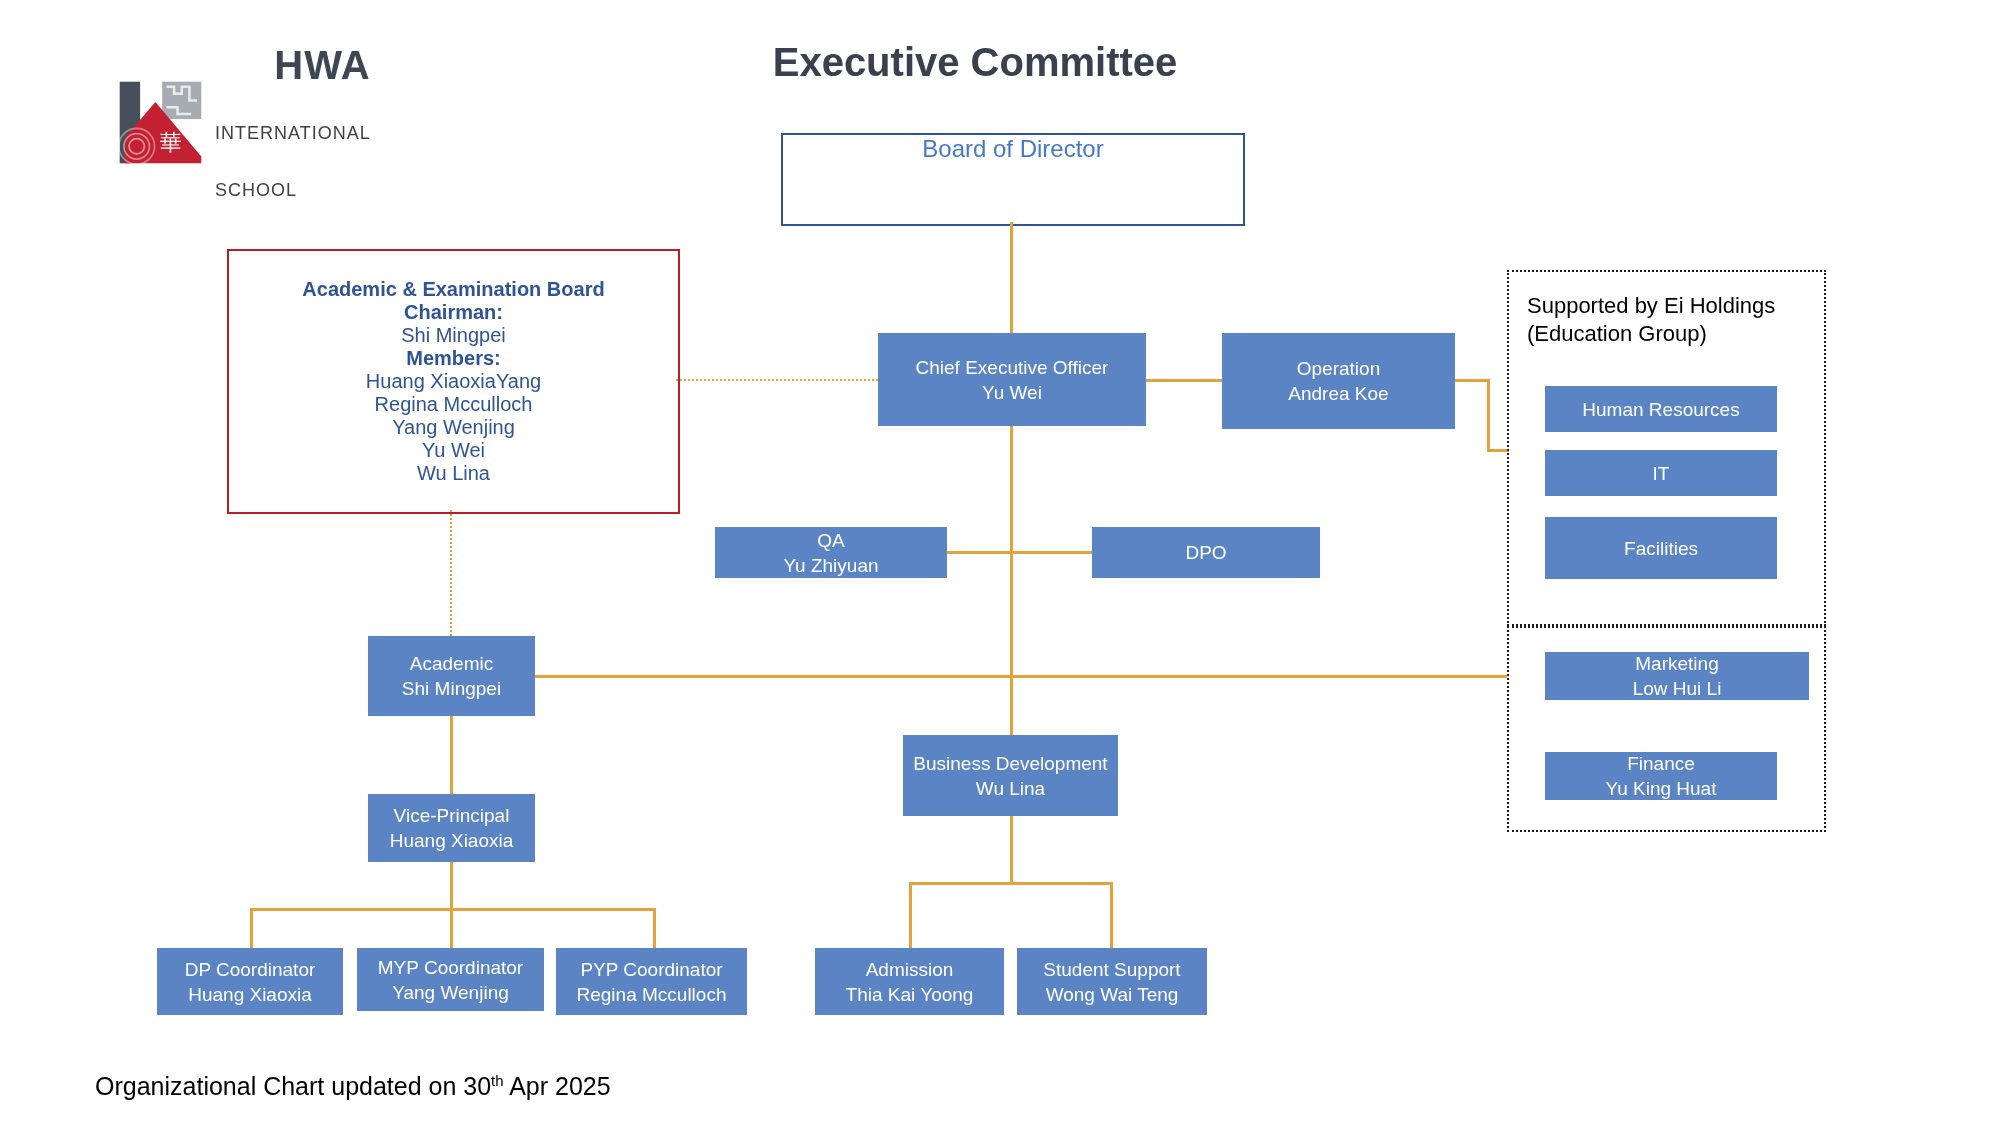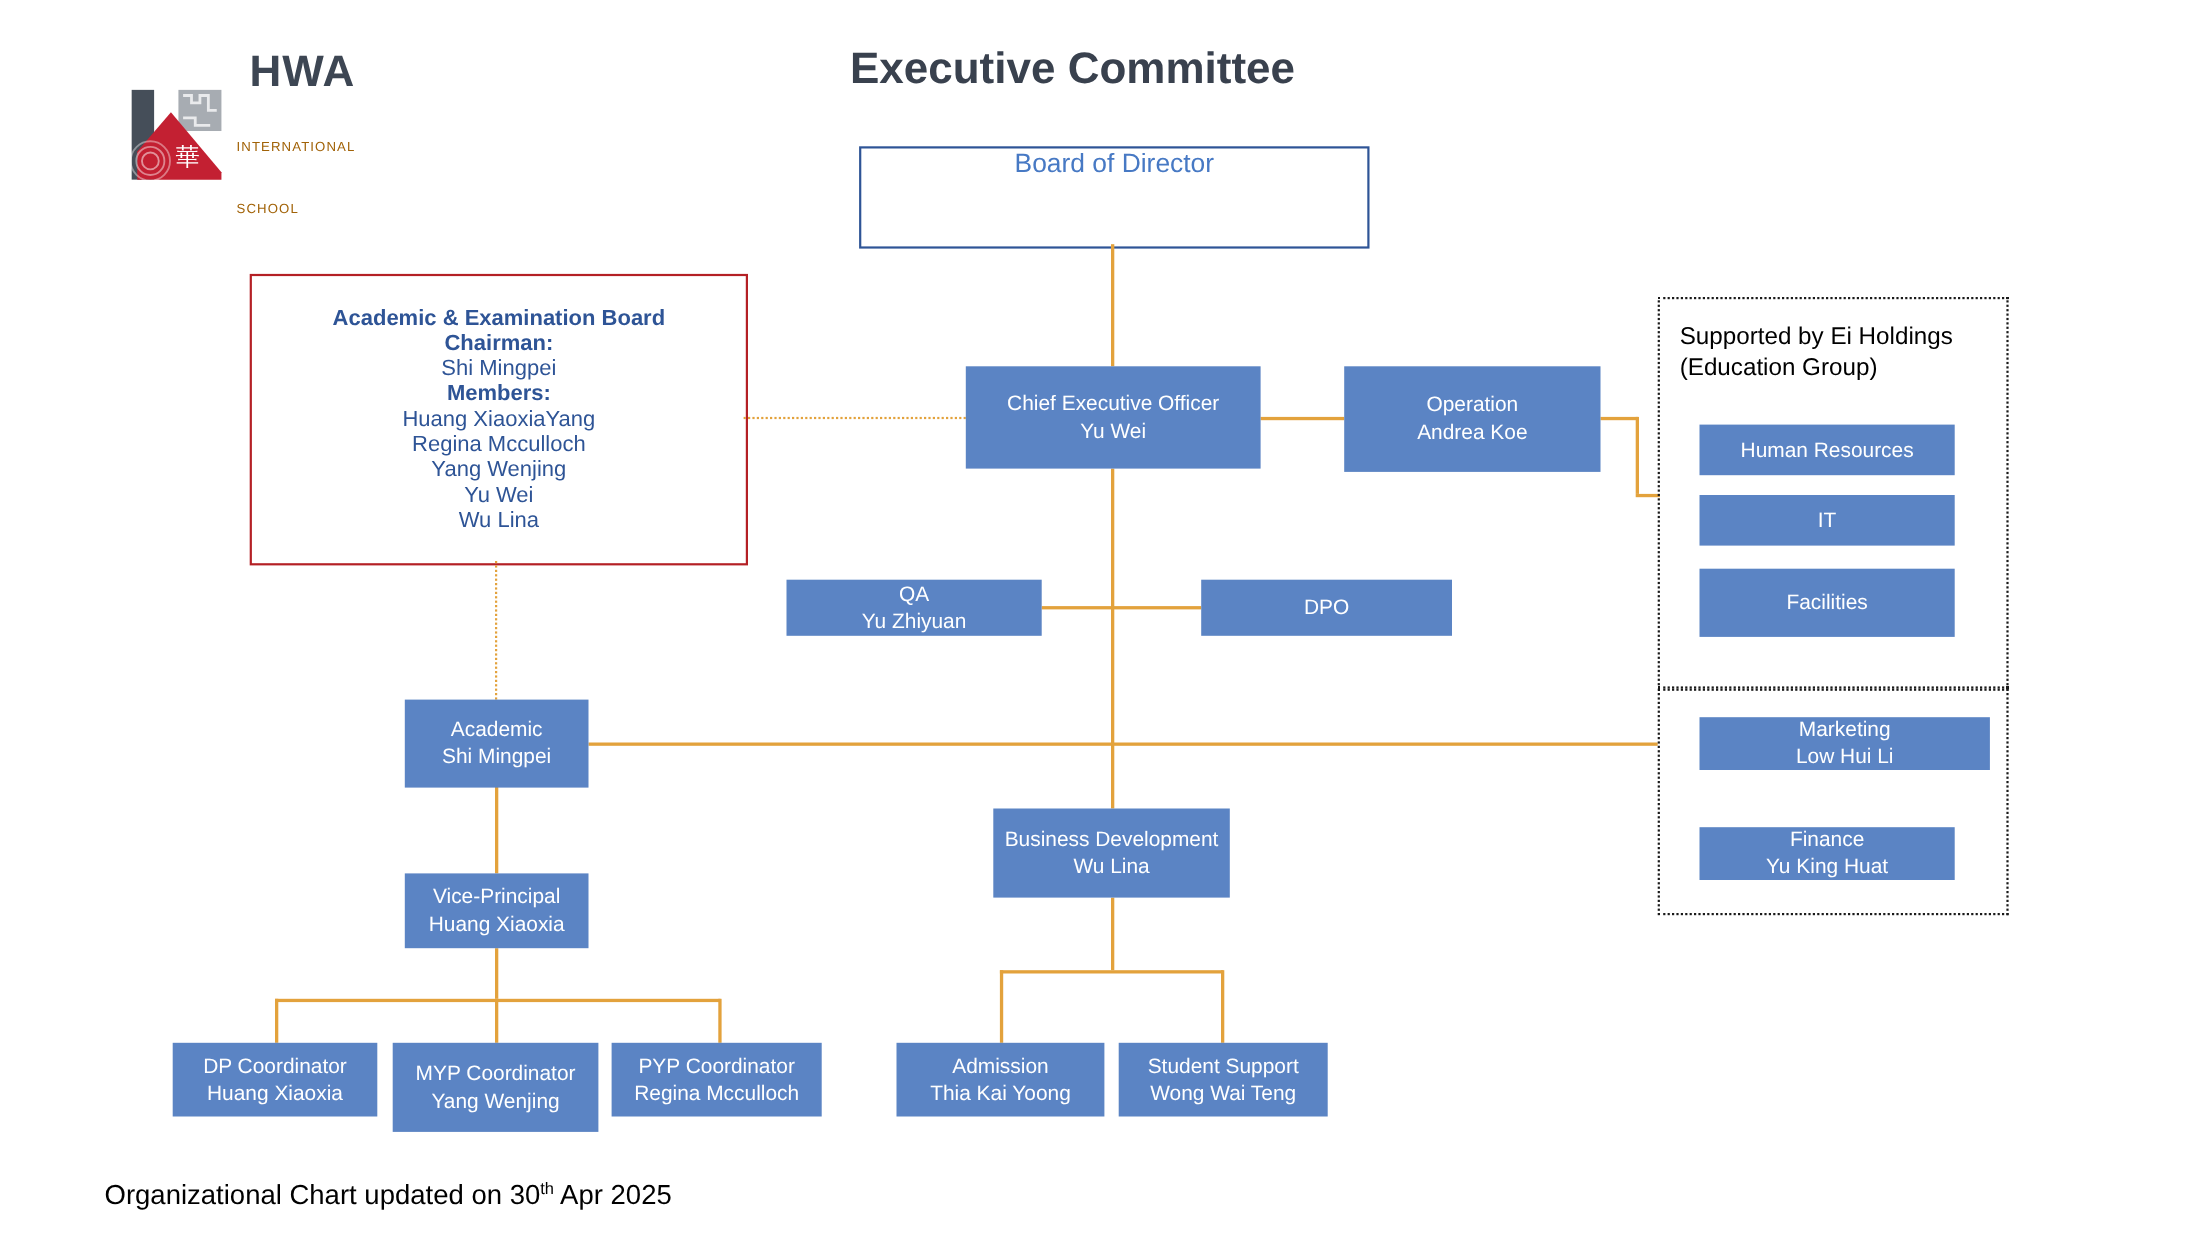--- a/index.html
+++ b/index.html
@@ -41,21 +41,21 @@
     font-size:22px;line-height:28px;
   }
   .lh{position:absolute;height:2.5px;background:var(--connector);}
   .lv{position:absolute;width:2.5px;background:var(--connector);}
   .lh-dot{position:absolute;height:0;border-top:2.5px dotted var(--connector);}
   .lv-dot{position:absolute;width:0;border-left:2.5px dotted var(--connector);}
   .footer{position:absolute;left:95px;top:1072px;font-size:25px;color:#000;}
   .footer sup{font-size:60%;}
   .logo{position:absolute;left:118px;top:45px;display:flex;align-items:center;gap:12px;}
   .logo-text .big{font-size:40px;font-weight:bold;color:#3D4653;letter-spacing:1px;line-height:40px;text-align:right;}
-  .logo-text .small{font-size:12px;color:#a16207;letter-spacing:1px;line-height:18px;margin-top:39px;}
+  .logo-text .small{font-size:18px;color:#404040;letter-spacing:1px;line-height:18px;margin-top:39px;}
 </style>
 </head>
 <body>
 
 <div class="logo">
   <svg width="85" height="85" viewBox="0 0 100 100">
     <rect x="2" y="2" width="24" height="96" fill="var(--logo-slate)"></rect>
     <rect x="52" y="2" width="46" height="44" fill="var(--logo-gray)"></rect>
     <path d="M57 8 L66 8 L66 16 L75 16 L75 8 L84 8 L84 24 L93 24" stroke="#ffffff" stroke-width="3" fill="none" opacity="0.75"></path>
     <path d="M57 32 L70 32 L70 40 L86 40" stroke="#ffffff" stroke-width="3" fill="none" opacity="0.75"></path>
@@ -135,21 +135,21 @@
   <span>Wu Lina</span>
 </div>
 <div class="node" style="left:368px;top:794px;width:167px;height:68px">
   <span>Vice-Principal</span>
   <span>Huang Xiaoxia</span>
 </div>
 <div class="node" style="left:157px;top:948px;width:186px;height:67px">
   <span>DP Coordinator</span>
   <span>Huang Xiaoxia</span>
 </div>
-<div class="node" style="left:357px;top:948px;width:187px;height:81px">
+<div class="node" style="left:357px;top:948px;width:187px;height:63px">
   <span>MYP Coordinator</span>
   <span>Yang Wenjing</span>
 </div>
 <div class="node" style="left:556px;top:948px;width:191px;height:67px">
   <span>PYP Coordinator</span>
   <span>Regina Mcculloch</span>
 </div>
 <div class="node" style="left:815px;top:948px;width:189px;height:67px">
   <span>Admission</span>
   <span>Thia Kai Yoong</span>

